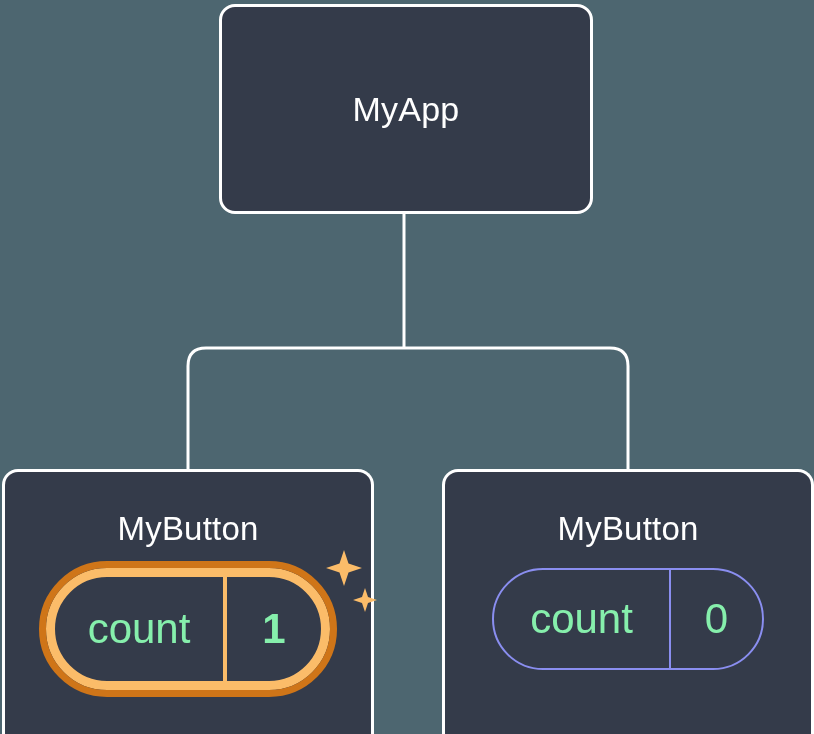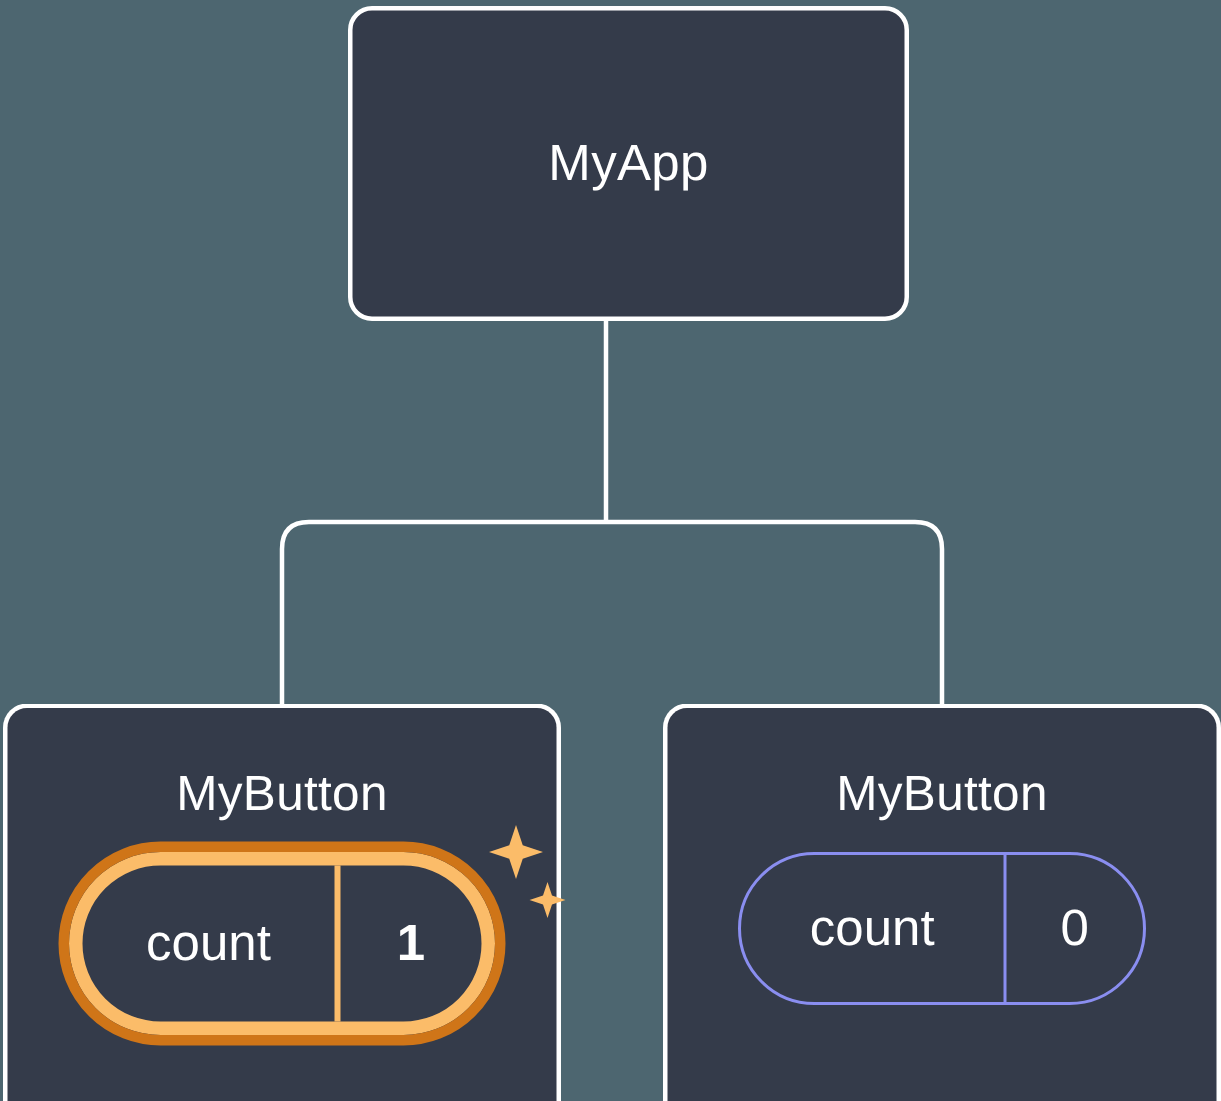--- a/index.html
+++ b/index.html
@@ -33,21 +33,21 @@
     position: absolute;
     box-sizing: border-box;
     background: #343b4a;
     border: 3px solid #ffffff;
     border-radius: 16px;
     display: flex;
     flex-direction: column;
     align-items: center;
   }
   .node-root {
-    left: 232px;
+    left: 219px;
     top: 4px;
     width: 374px;
     height: 210px;
     justify-content: center;
   }
   .node-child-left {
     left: 2px;
     top: 469px;
     width: 372px;
     height: 265px;
@@ -104,23 +104,23 @@
     border: 9px solid #fbbc69;
     outline: 7px solid #cf7518;
     width: 284px;
     height: 122px;
     border-radius: 61px;
   }
   .pill-cell {
     display: flex;
     align-items: center;
     justify-content: center;
-    font-size: 34px;
+    font-size: 42px;
     line-height: 1;
-    color: #ffffff;
+    color: #86efac;
   }
   .pill-plain .pill-key {
     flex: 0 0 175px;
   }
   .pill-plain .pill-val {
     flex: 1 1 auto;
     border-left: 2px solid #8a8ef0;
   }
   .pill-highlight .pill-key {
     flex: 0 0 168px;

